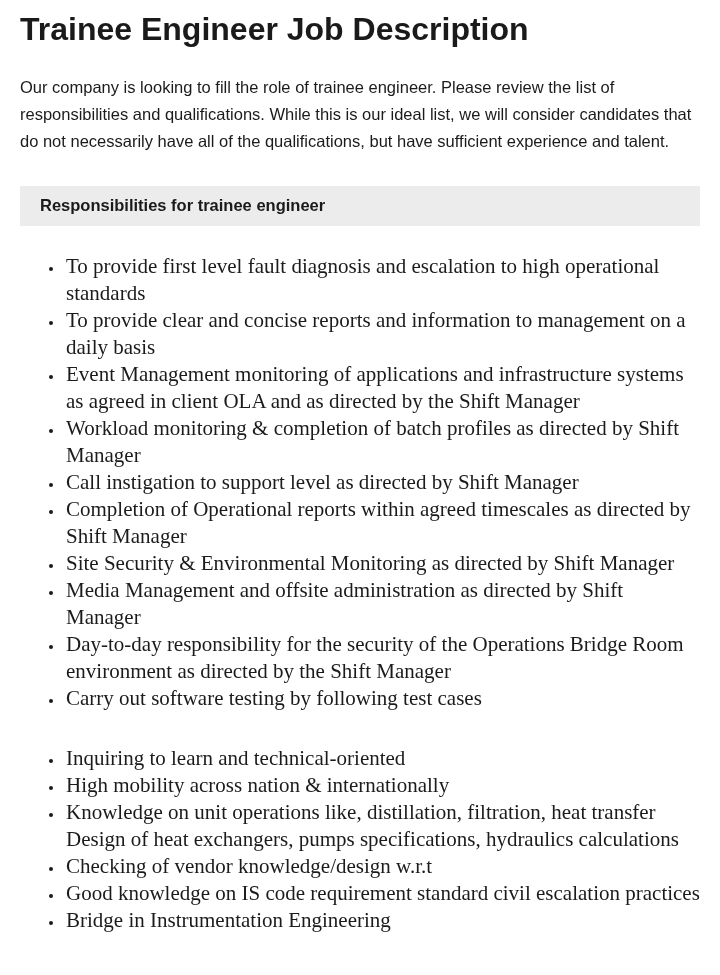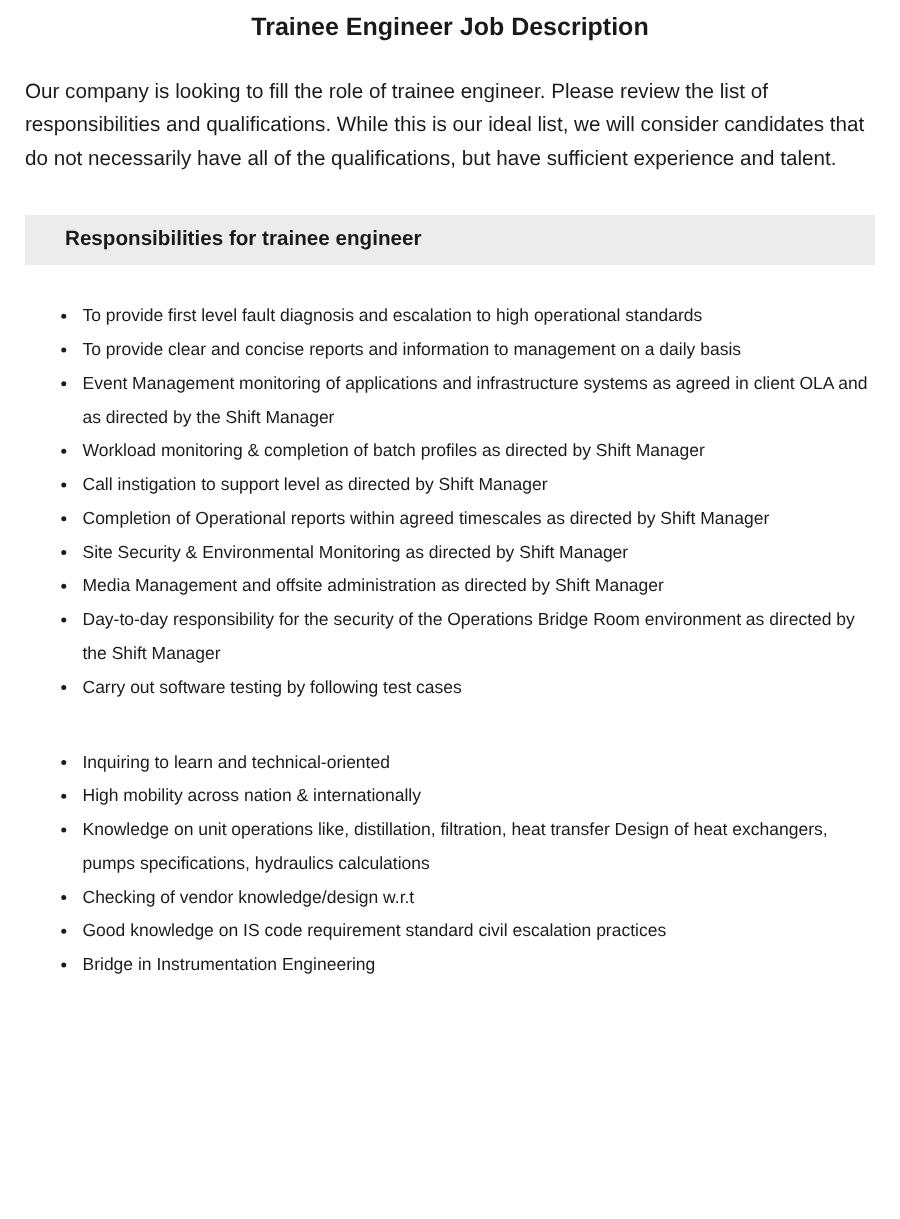--- a/index.html
+++ b/index.html
@@ -12,53 +12,54 @@
     min-height: 975px;
     font-family: "Liberation Sans", "DejaVu Sans", sans-serif;
     color: #1b1b1b;
     -webkit-font-smoothing: antialiased;
   }
   .page {
     padding: 2px 20px 30px 20px;
     box-sizing: border-box;
   }
   h1.doc-title {
-    text-align: center;
-    font-size: 20px;
+    text-align: left;
+    font-size: 32px;
     line-height: 1.2;
     font-weight: 800;
     margin: 8px 0 26px 0;
     color: #1a1a1a;
   }
   p.intro {
     font-size: 16.5px;
     line-height: 27px;
     margin: 16px 0 31px 0;
   }
   .section-bar {
     background: #ececec;
-    padding: 10px 32px;
+    padding: 10px 20px;
     margin: 4px 0 27px 0;
   }
   .section-bar h2 {
     margin: 0;
     font-size: 16.5px;
     line-height: 1.2;
     font-weight: bold;
     color: #1a1a1a;
   }
   ul.item-list {
     margin: 0 0 33px 0;
     padding: 0 0 0 44px;
     list-style: disc outside;
   }
   ul.item-list li {
-    font-size: 14px;
+    font-size: 21px;
     line-height: 27px;
     padding-left: 2px;
+    font-family: Liberation Serif, serif;
   }
   ul.item-list li::marker {
     font-size: 13px;
   }
   ul.item-list.last {
     margin-bottom: 24px;
   }
 </style>
 </head>
 <body>

